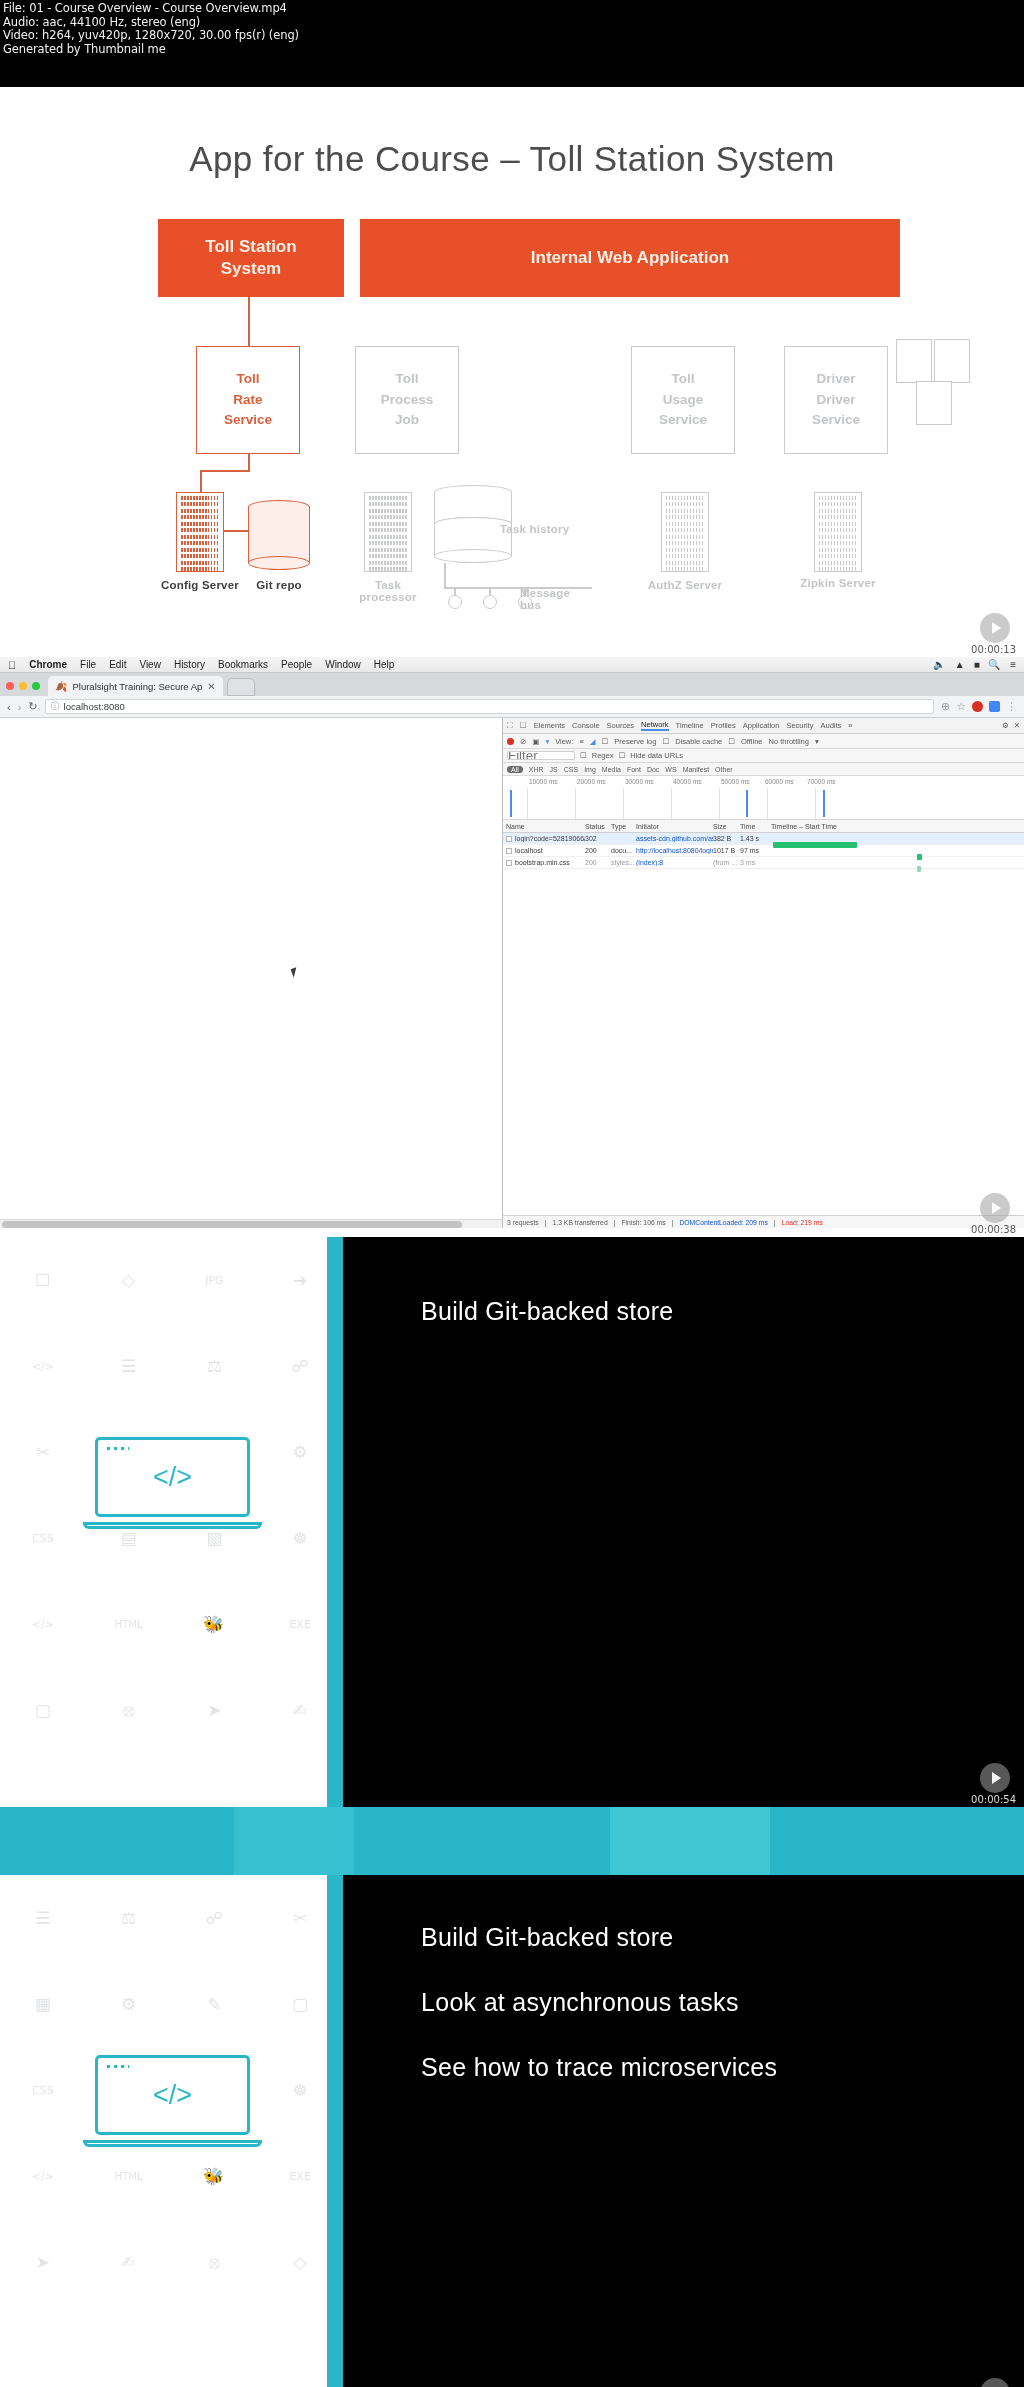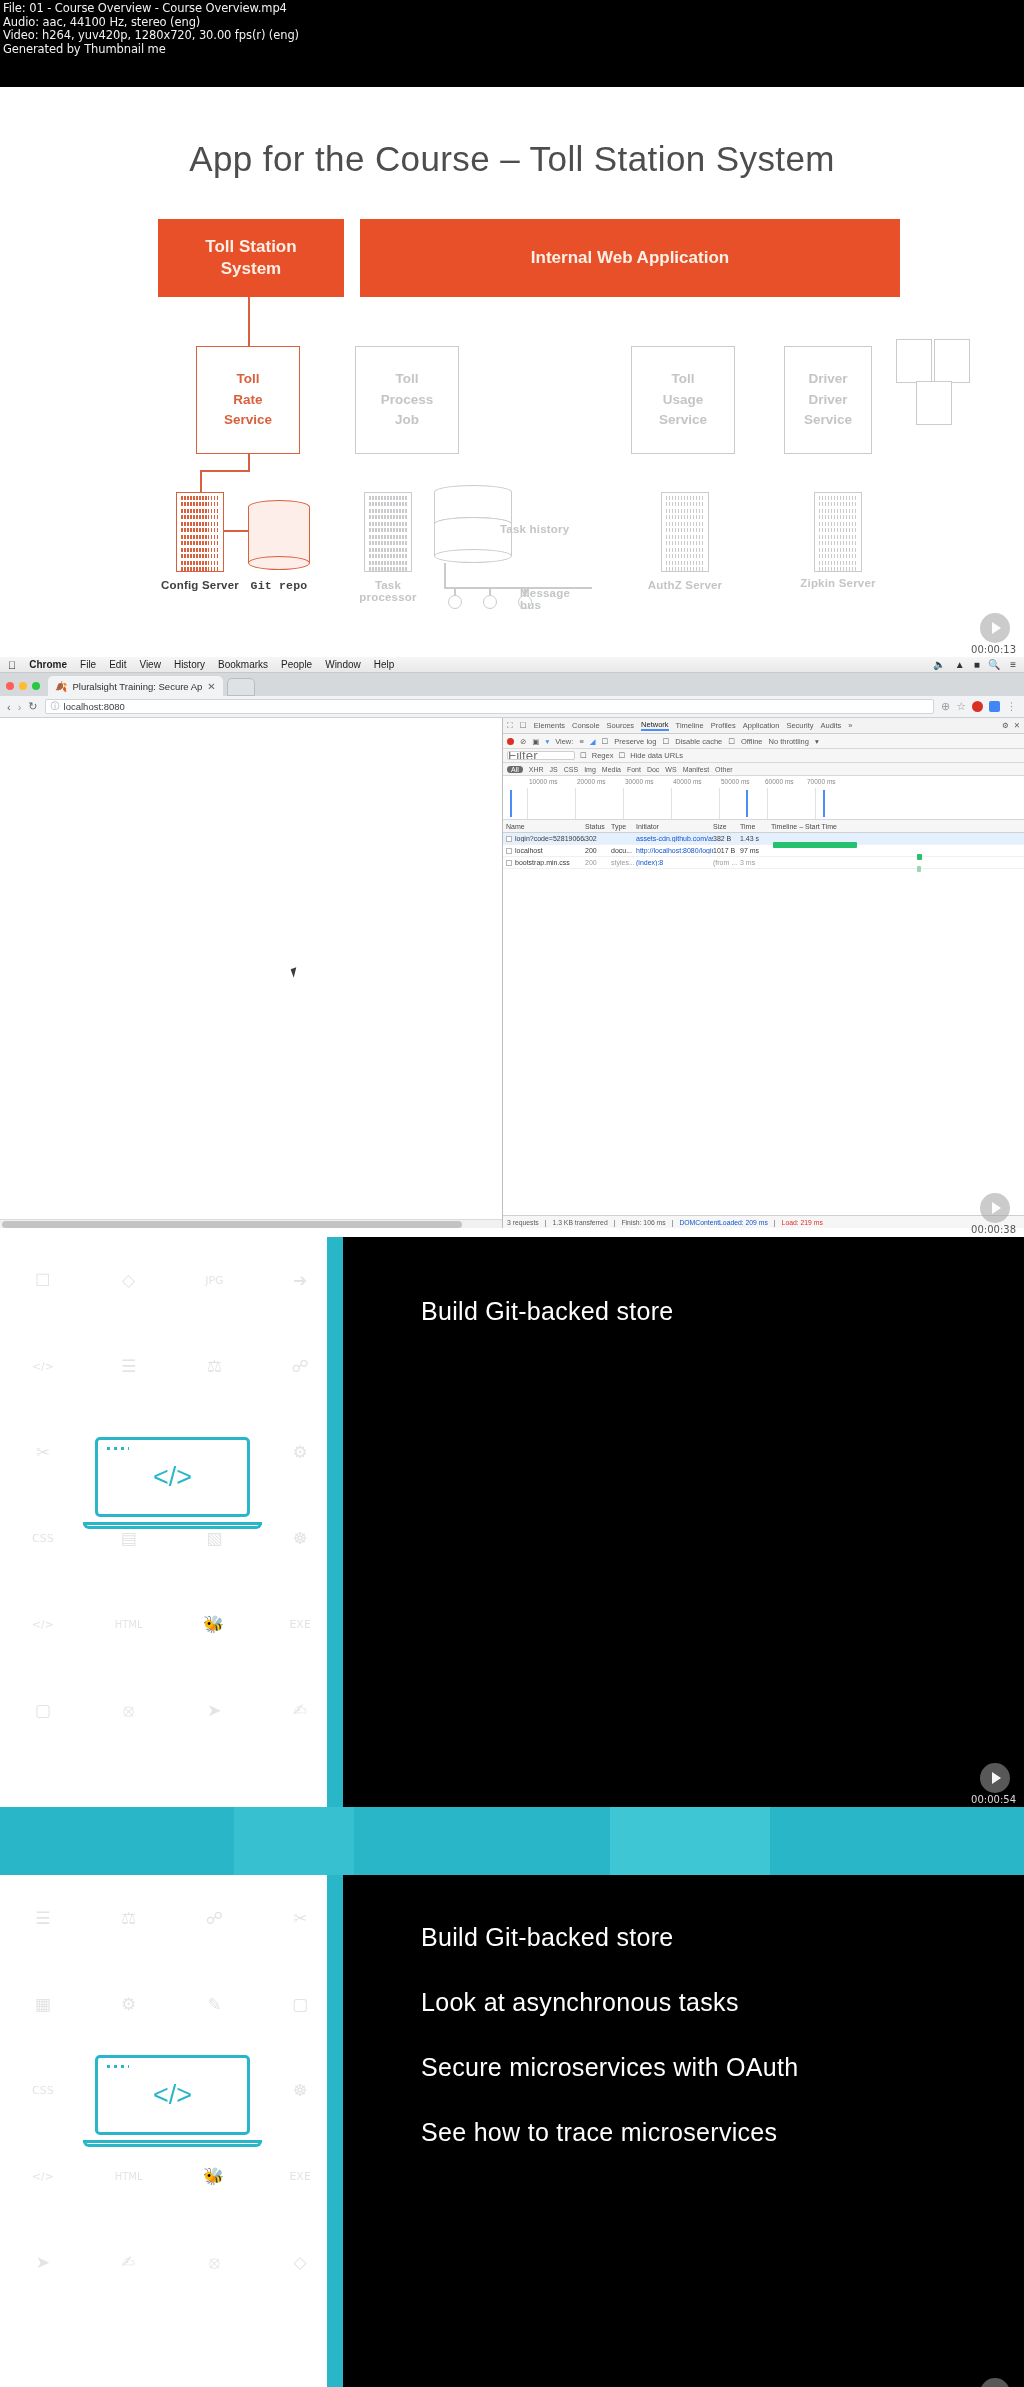--- a/index.html
+++ b/index.html
@@ -281,21 +281,21 @@
         <div>Job</div>
       </div>
     </div>
     <div class="dg box-outline" style="left:631px;top:149px;width:104px;height:108px;font-size:13.5px;">
       <div>
         <div>Toll</div>
         <div>Usage</div>
         <div>Service</div>
       </div>
     </div>
-    <div class="dg box-outline" style="left:784px;top:149px;width:88px;height:108px;font-size:13.5px;">
+    <div class="dg box-outline" style="left:784px;top:149px;width:104px;height:108px;font-size:13.5px;">
       <div>
         <div>Driver</div>
         <div>Driver</div>
         <div>Service</div>
       </div>
     </div>
 
     <div class="dg" style="left:896px;top:142px;width:70px;height:118px;">
       <div style="position:absolute;left:0;top:0;width:36px;height:44px;border:1.6px solid #c9cbcd;background:#fff;"></div>
       <div style="position:absolute;left:38px;top:0;width:36px;height:44px;border:1.6px solid #c9cbcd;background:#fff;"></div>
@@ -388,21 +388,21 @@
         <i></i>
         <i></i>
         <i></i>
         <i></i>
         <i></i>
         <i></i>
         <i></i>
     </div>
 
     <div class="caption" style="left:130px;top:382px;width:140px;">Config Server</div>
-    <div class="caption" style="left:234px;top:382px;width:90px;font-family:Liberation Mono, monospace;">Git repo</div>
+    <div class="caption" style="left:234px;top:382px;width:90px;">Git repo</div>
     <div class="caption muted" style="left:338px;top:382px;width:100px;">
       <div>Task</div>
       <div>processor</div>
     </div>
     <div class="caption muted" style="left:500px;top:326px;width:110px;text-align:left;">Task history</div>
     <div class="caption muted" style="left:520px;top:390px;width:110px;text-align:left;">
       <div>Message</div>
       <div>bus</div>
     </div>
     <div class="caption muted" style="left:622px;top:382px;width:126px;">AuthZ Server</div>
@@ -702,18 +702,17 @@
     </div>
     <div class="laptop" style="top:180px;">
       <div class="scr">&lt;/&gt;</div>
       <div class="base"></div>
     </div>
     <div class="teal-strip"></div>
   </div>
   <div class="dark-pane" style="padding-top:48px;">
     <div class="dark-line">Build Git-backed store</div>
     <div class="dark-line">Look at asynchronous tasks</div>
-    <div class="dark-line">Secure microservices with OAuth</div>
     <div class="dark-line">See how to trace microservices</div>
     <div class="play-badge"></div>
 
   </div>
 </div>
 
 </body></html>

